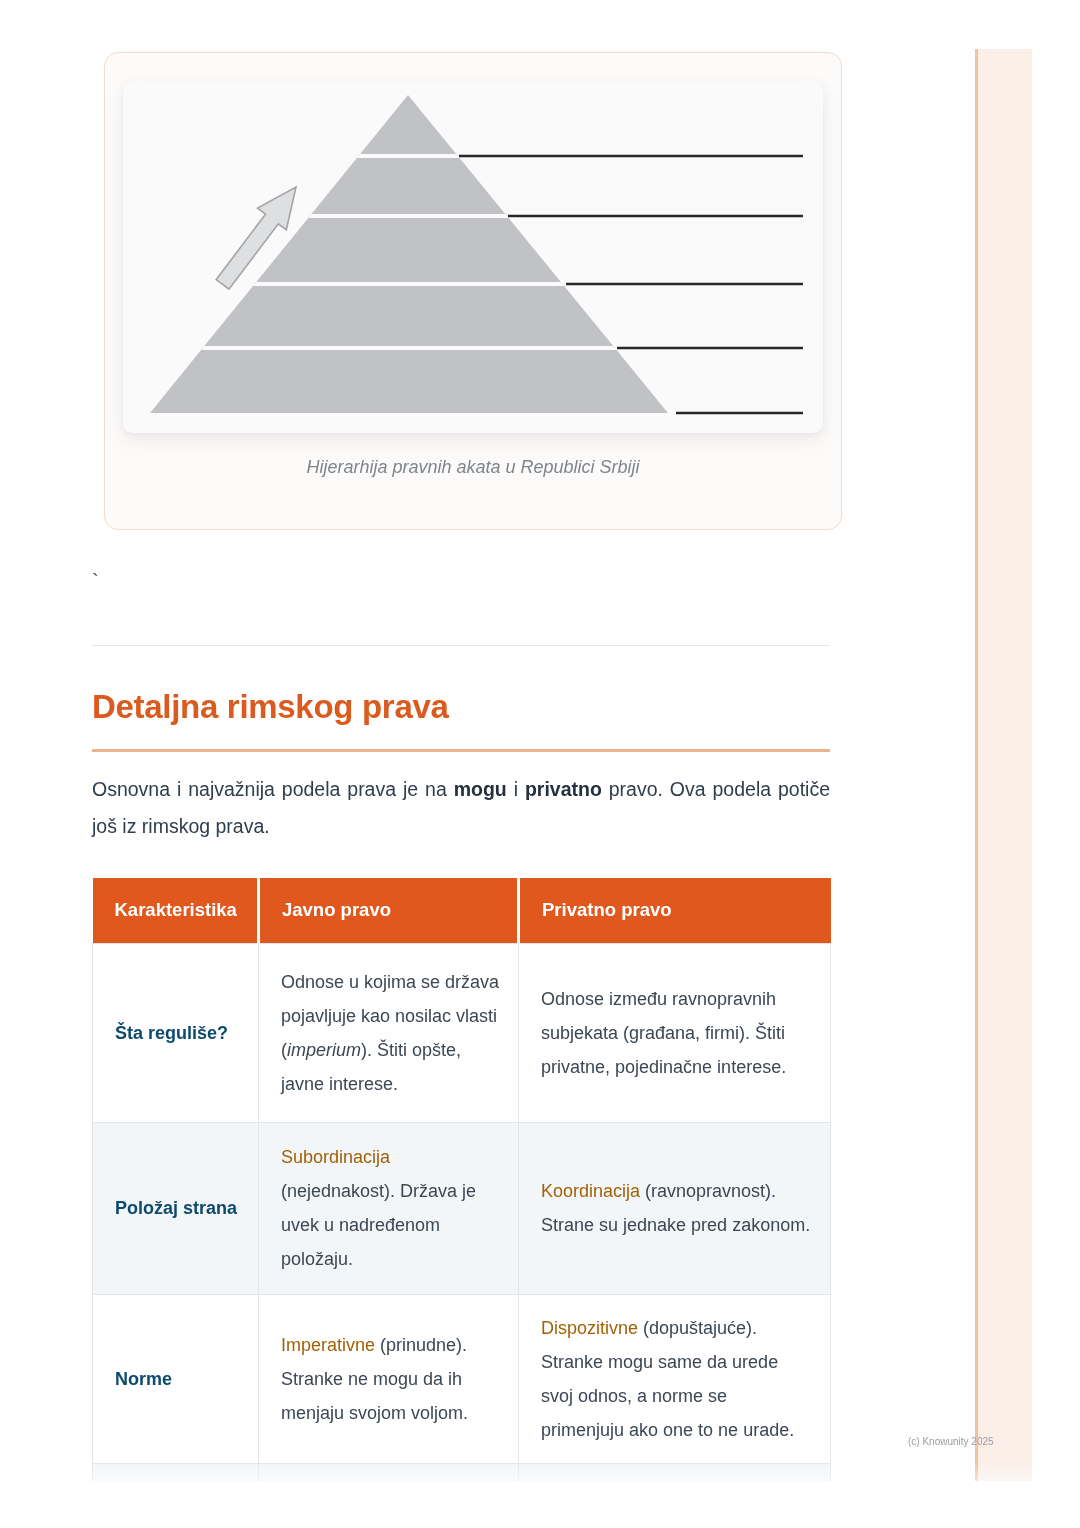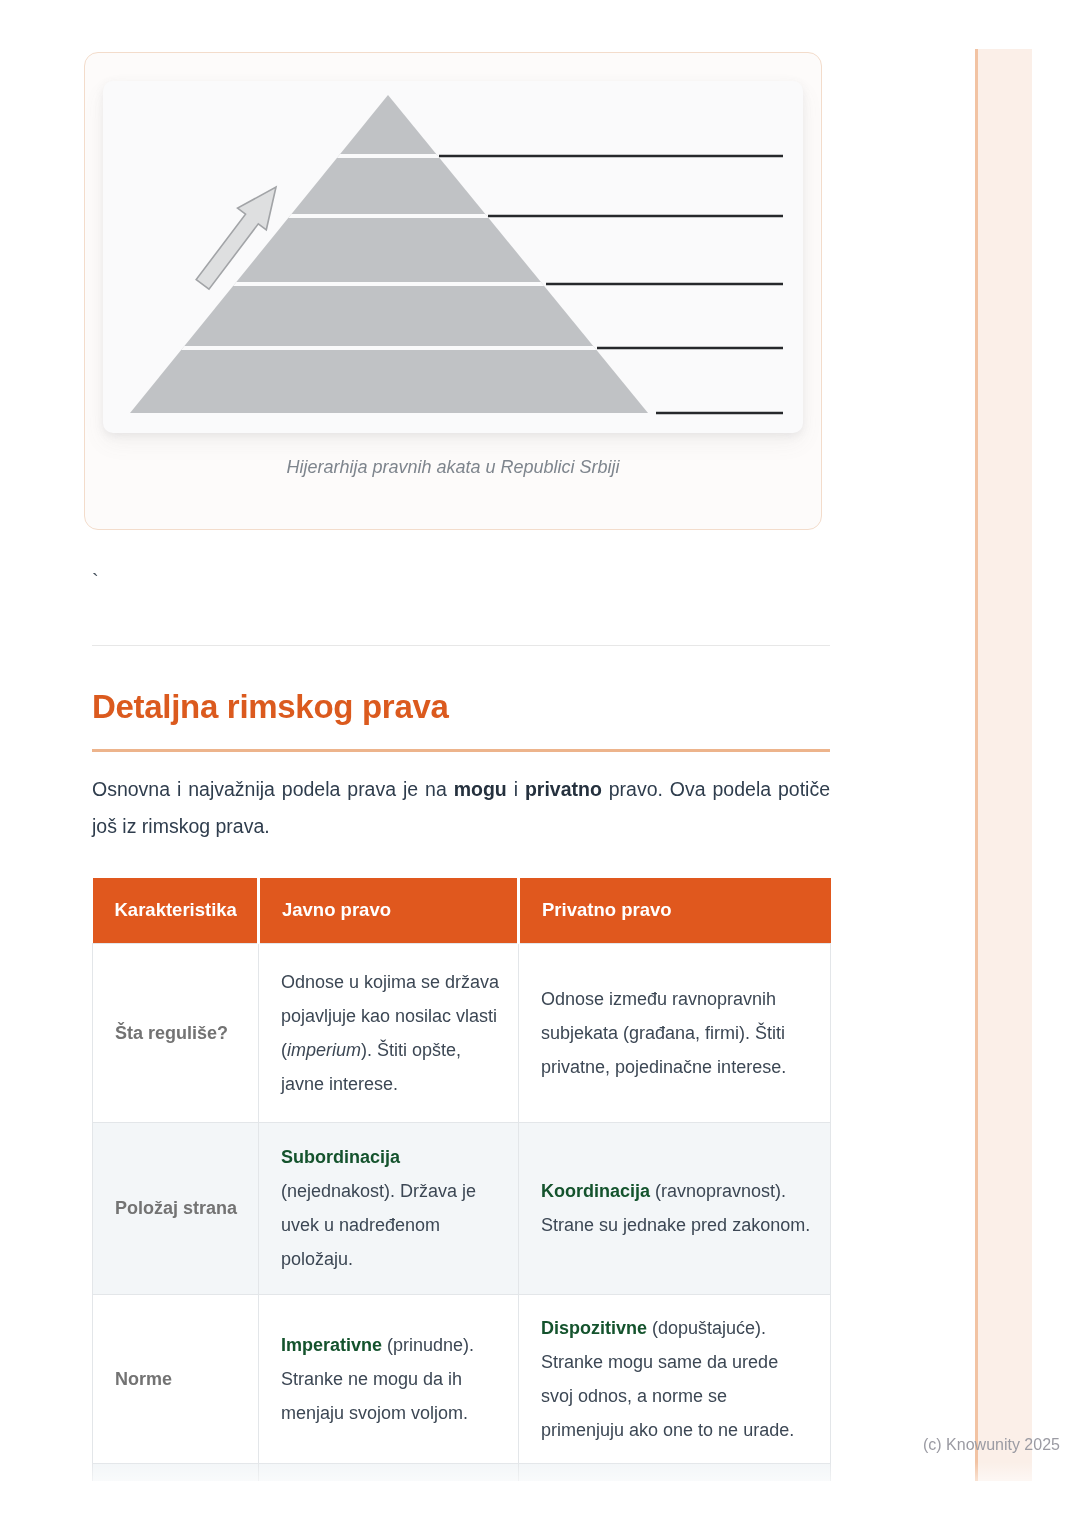--- a/index.html
+++ b/index.html
@@ -11,21 +11,21 @@
   }
 
   
   .side-strip {
     position:absolute; left:975px; top:49px; width:57px; height:1432px;
     background:#FBEFE8; border-left:3px solid #F2C3A3;
   }
 
   
   .figure-box {
-    position:absolute; left:84px; top:52px; width:738px; height:478px;
+    position:absolute; left:104px; top:52px; width:738px; height:478px;
     background:#FDFBFA; border:1px solid #F3DCCB; border-radius:14px;
   }
   .figure-card {
     position:absolute; left:18px; top:28px; width:700px; height:352px;
     background:#FAFAFB; border-radius:10px;
     box-shadow:0 3px 8px rgba(110,110,120,0.10), 0 10px 22px rgba(110,110,120,0.07);
   }
   .figure-caption {
     position:absolute; left:0; top:404px; width:100%;
     text-align:center; font-style:italic; font-size:18px; color:#7E858D;
@@ -64,28 +64,28 @@
     text-align:left; height:65px; padding:0 14px 0 22px; vertical-align:middle;
     border-right:3px solid #ffffff;
   }
   table.compare thead th:last-child { border-right:none; }
   table.compare tbody td {
     border:1px solid #E3E6E9; vertical-align:middle;
     padding:16px 18px 16px 22px;
     font-size:18px; line-height:34px; color:#3C4754; background:#ffffff;
   }
   table.compare tbody tr.stripe td { background:#F3F6F8; }
-  table.compare tbody td.row-label { font-weight:700; color:#737373; }
+  table.compare tbody td.row-label { font-weight:700; color:#0c4a6e; }
   table.compare tbody tr.cut-row td { height:18px; padding:0; border-bottom:none; }
-  .cell-b { font-weight:700; color:#14532d; }
+  .cell-b { font-weight:400; color:#a16207; }
   .cell-i { font-style:italic; }
 
   .copyright {
     position:absolute; left:908px; top:1436px;
-    font-size:16px; color:#9B9BA3; white-space:nowrap; z-index:5;margin-left:15px;
+    font-size:10px; color:#9B9BA3; white-space:nowrap; z-index:5;
   }
 
   .bottom-fade {
     position:absolute; left:0; top:1462px; width:1080px; height:66px; z-index:6;
     background:linear-gradient(to bottom, rgba(255,255,255,0) 0%, #ffffff 55%, #ffffff 100%);
     pointer-events:none;
   }
 </style>
 </head>
 <body>

